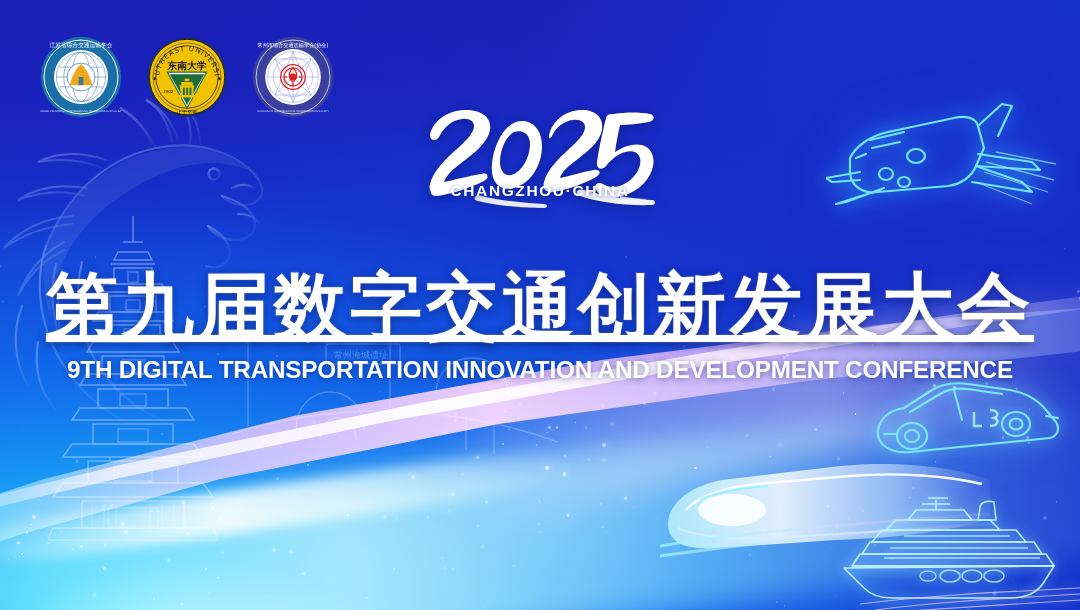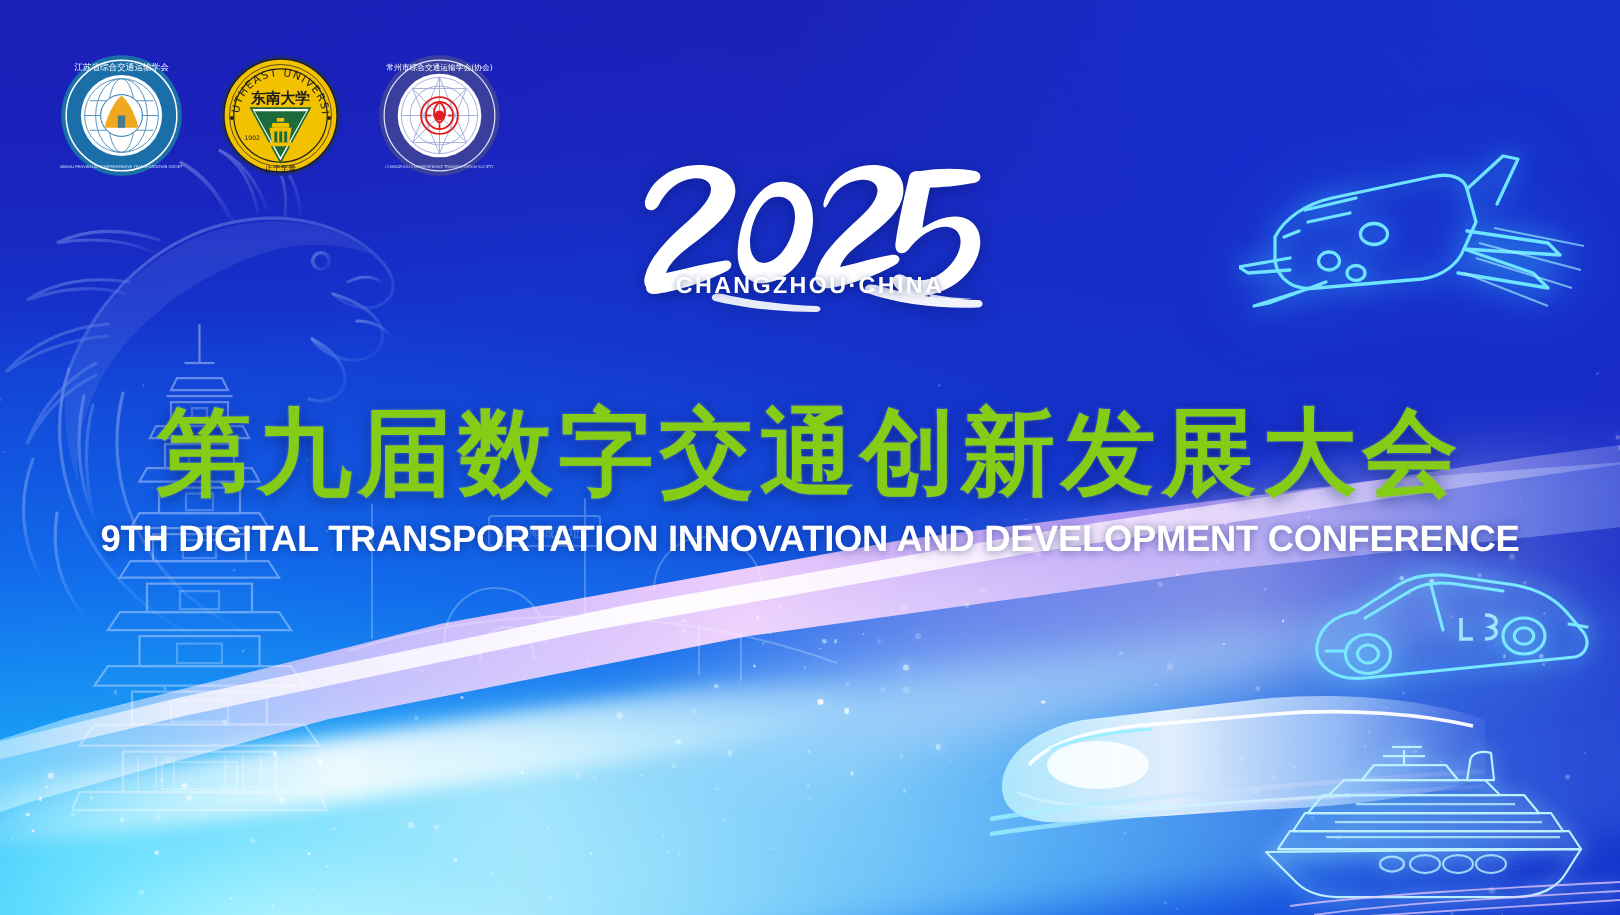--- a/index.html
+++ b/index.html
@@ -133,29 +133,30 @@
     font-size:15.5px;
     font-weight:bold;
     letter-spacing:1.6px;
     text-shadow:0 1px 4px rgba(10,30,110,.55);
     z-index:2;position:relative;
   }
 
   
   .title-block{position:absolute;left:0;right:0;top:268px;text-align:center;z-index:8;}
   .title-cn{
-    color:#84cc16;
-    font-size:63px;
+    color:#ffffff;
+    font-size:72px;
     font-weight:bold;
     letter-spacing:4px;
     line-height:1.08;
     margin:0;
     font-family:"DejaVu Sans","Liberation Sans",sans-serif;
     text-shadow:0 2px 10px rgba(6,22,96,.55), 0 0 2px rgba(255,255,255,.4);
     white-space:nowrap;
+    text-decoration:underline;
   }
   .title-en{
     margin:10px 0 0 0;
     color:#ffffff;
     font-size:24.5px;
     font-weight:bold;
     letter-spacing:-0.2px;
     white-space:nowrap;
     transform:scaleX(0.99);
     text-shadow:0 1px 6px rgba(8,26,100,.5);

